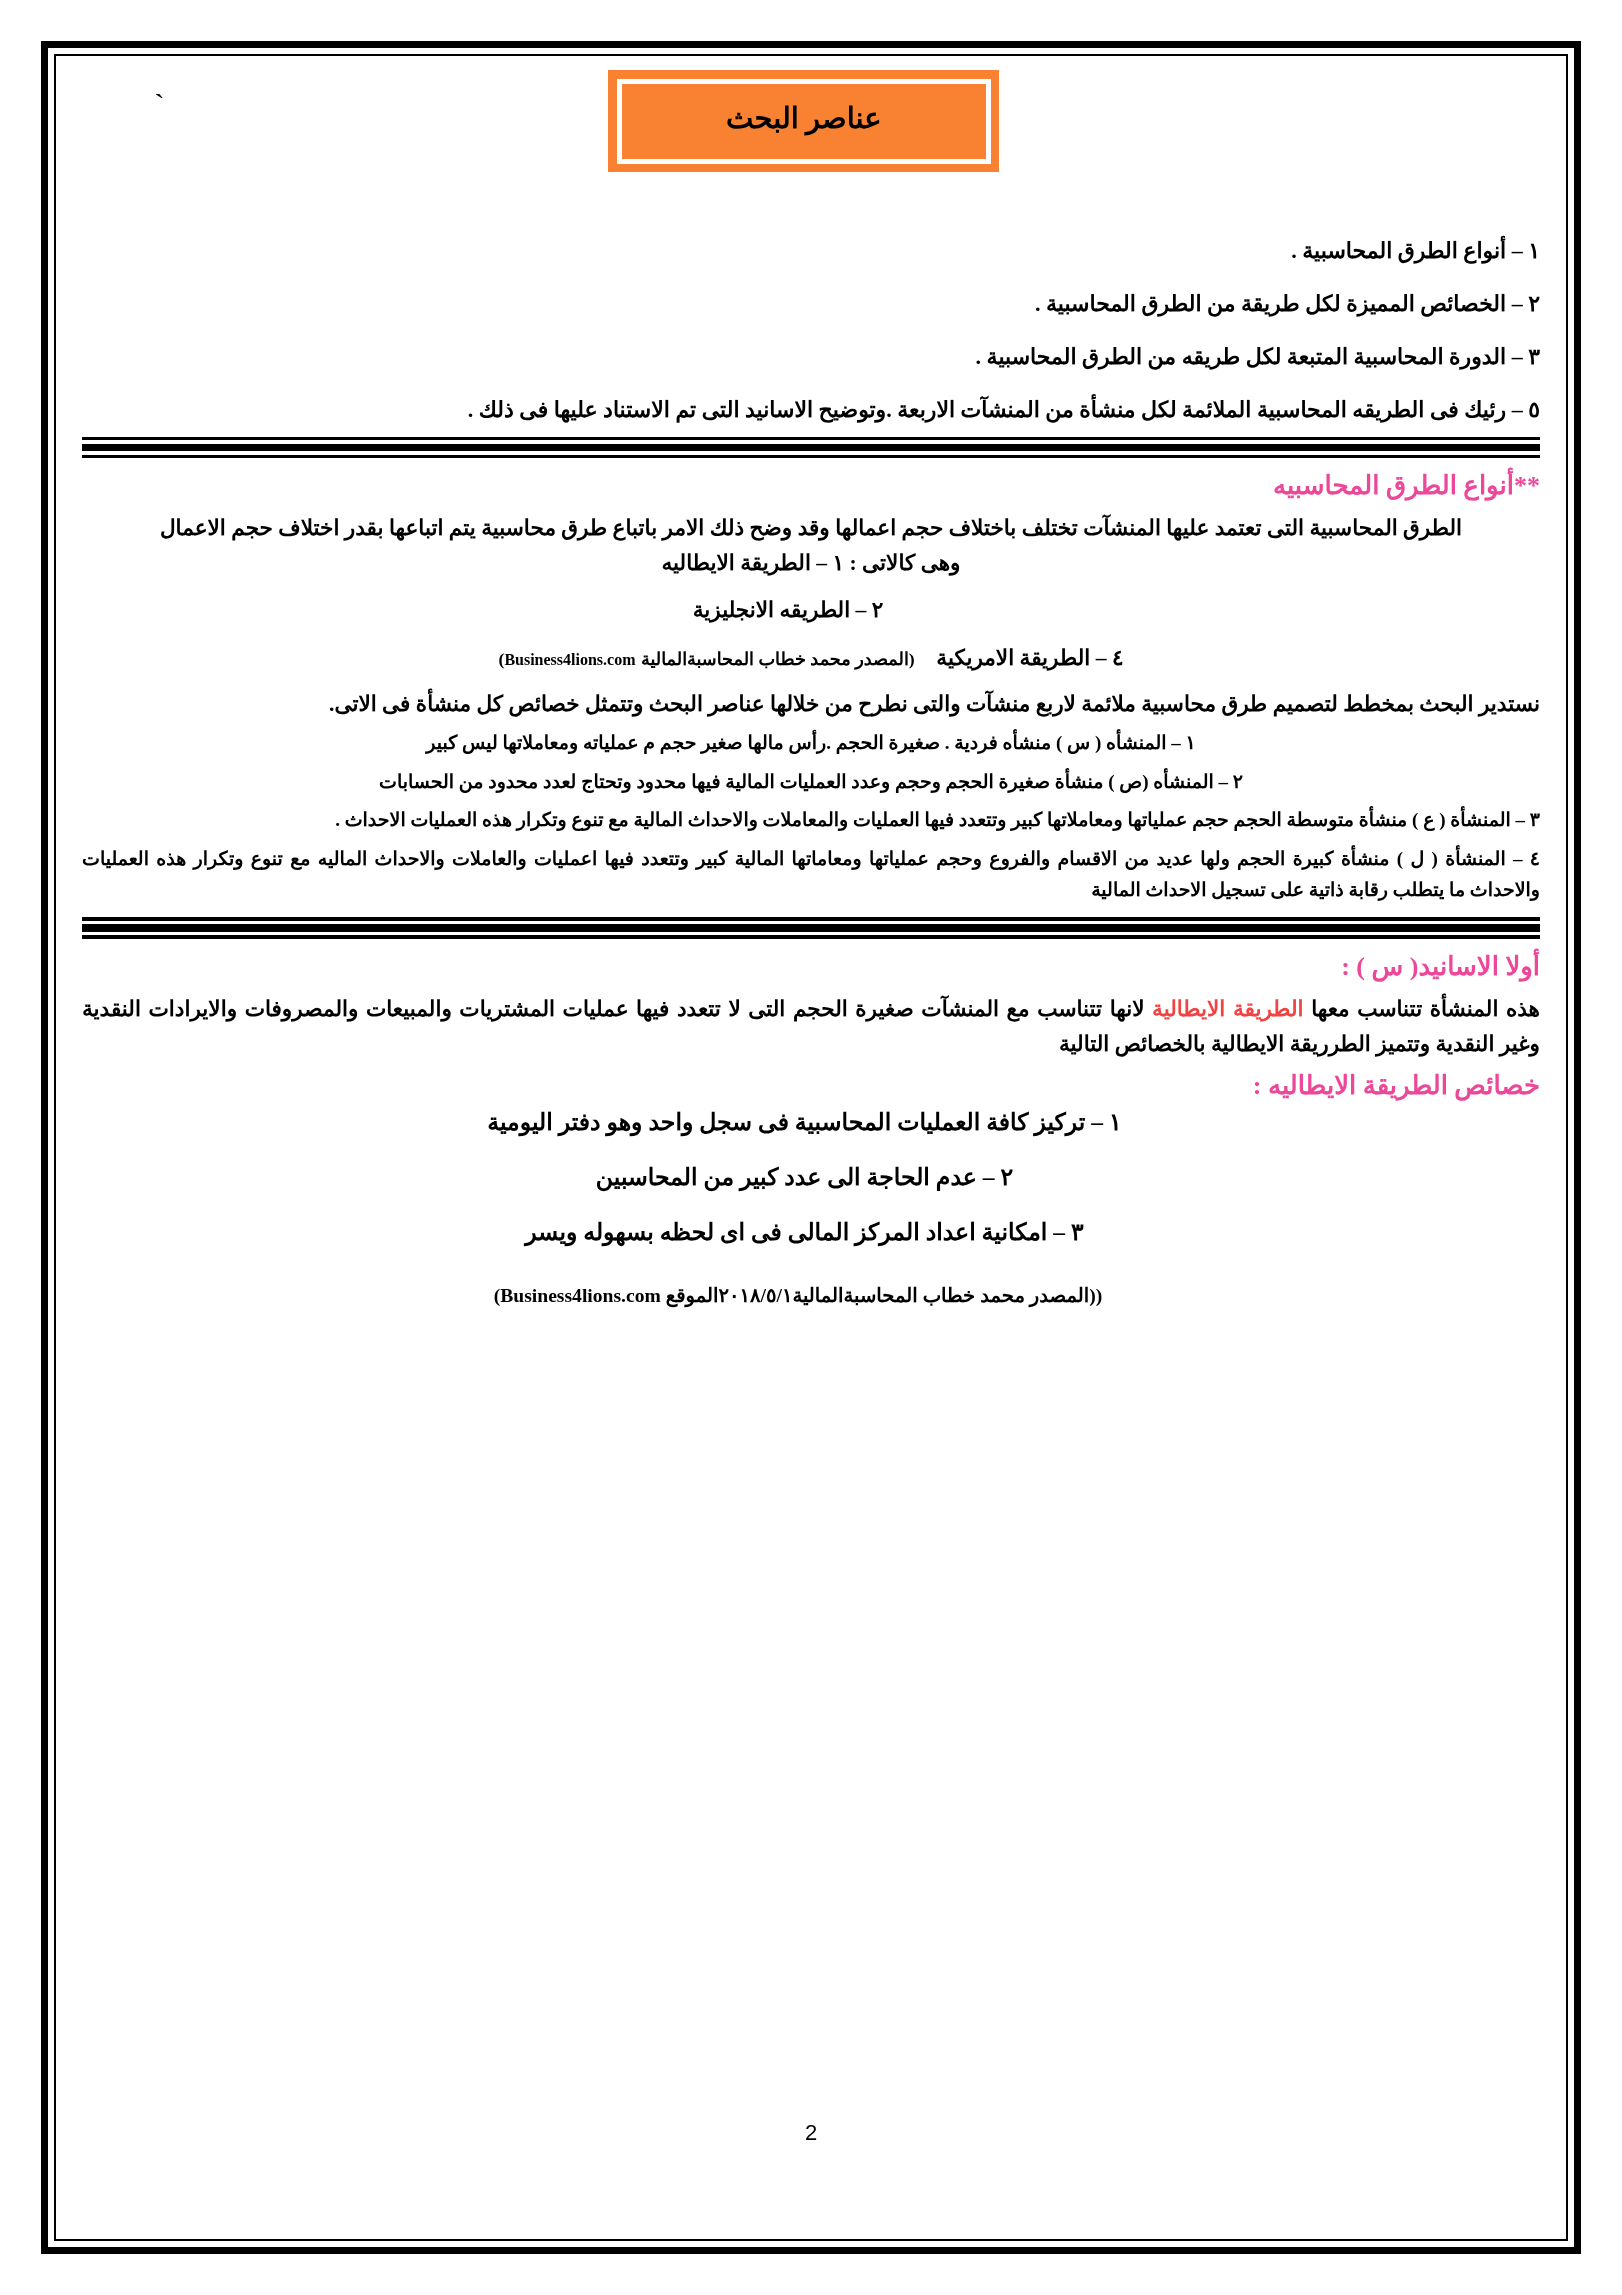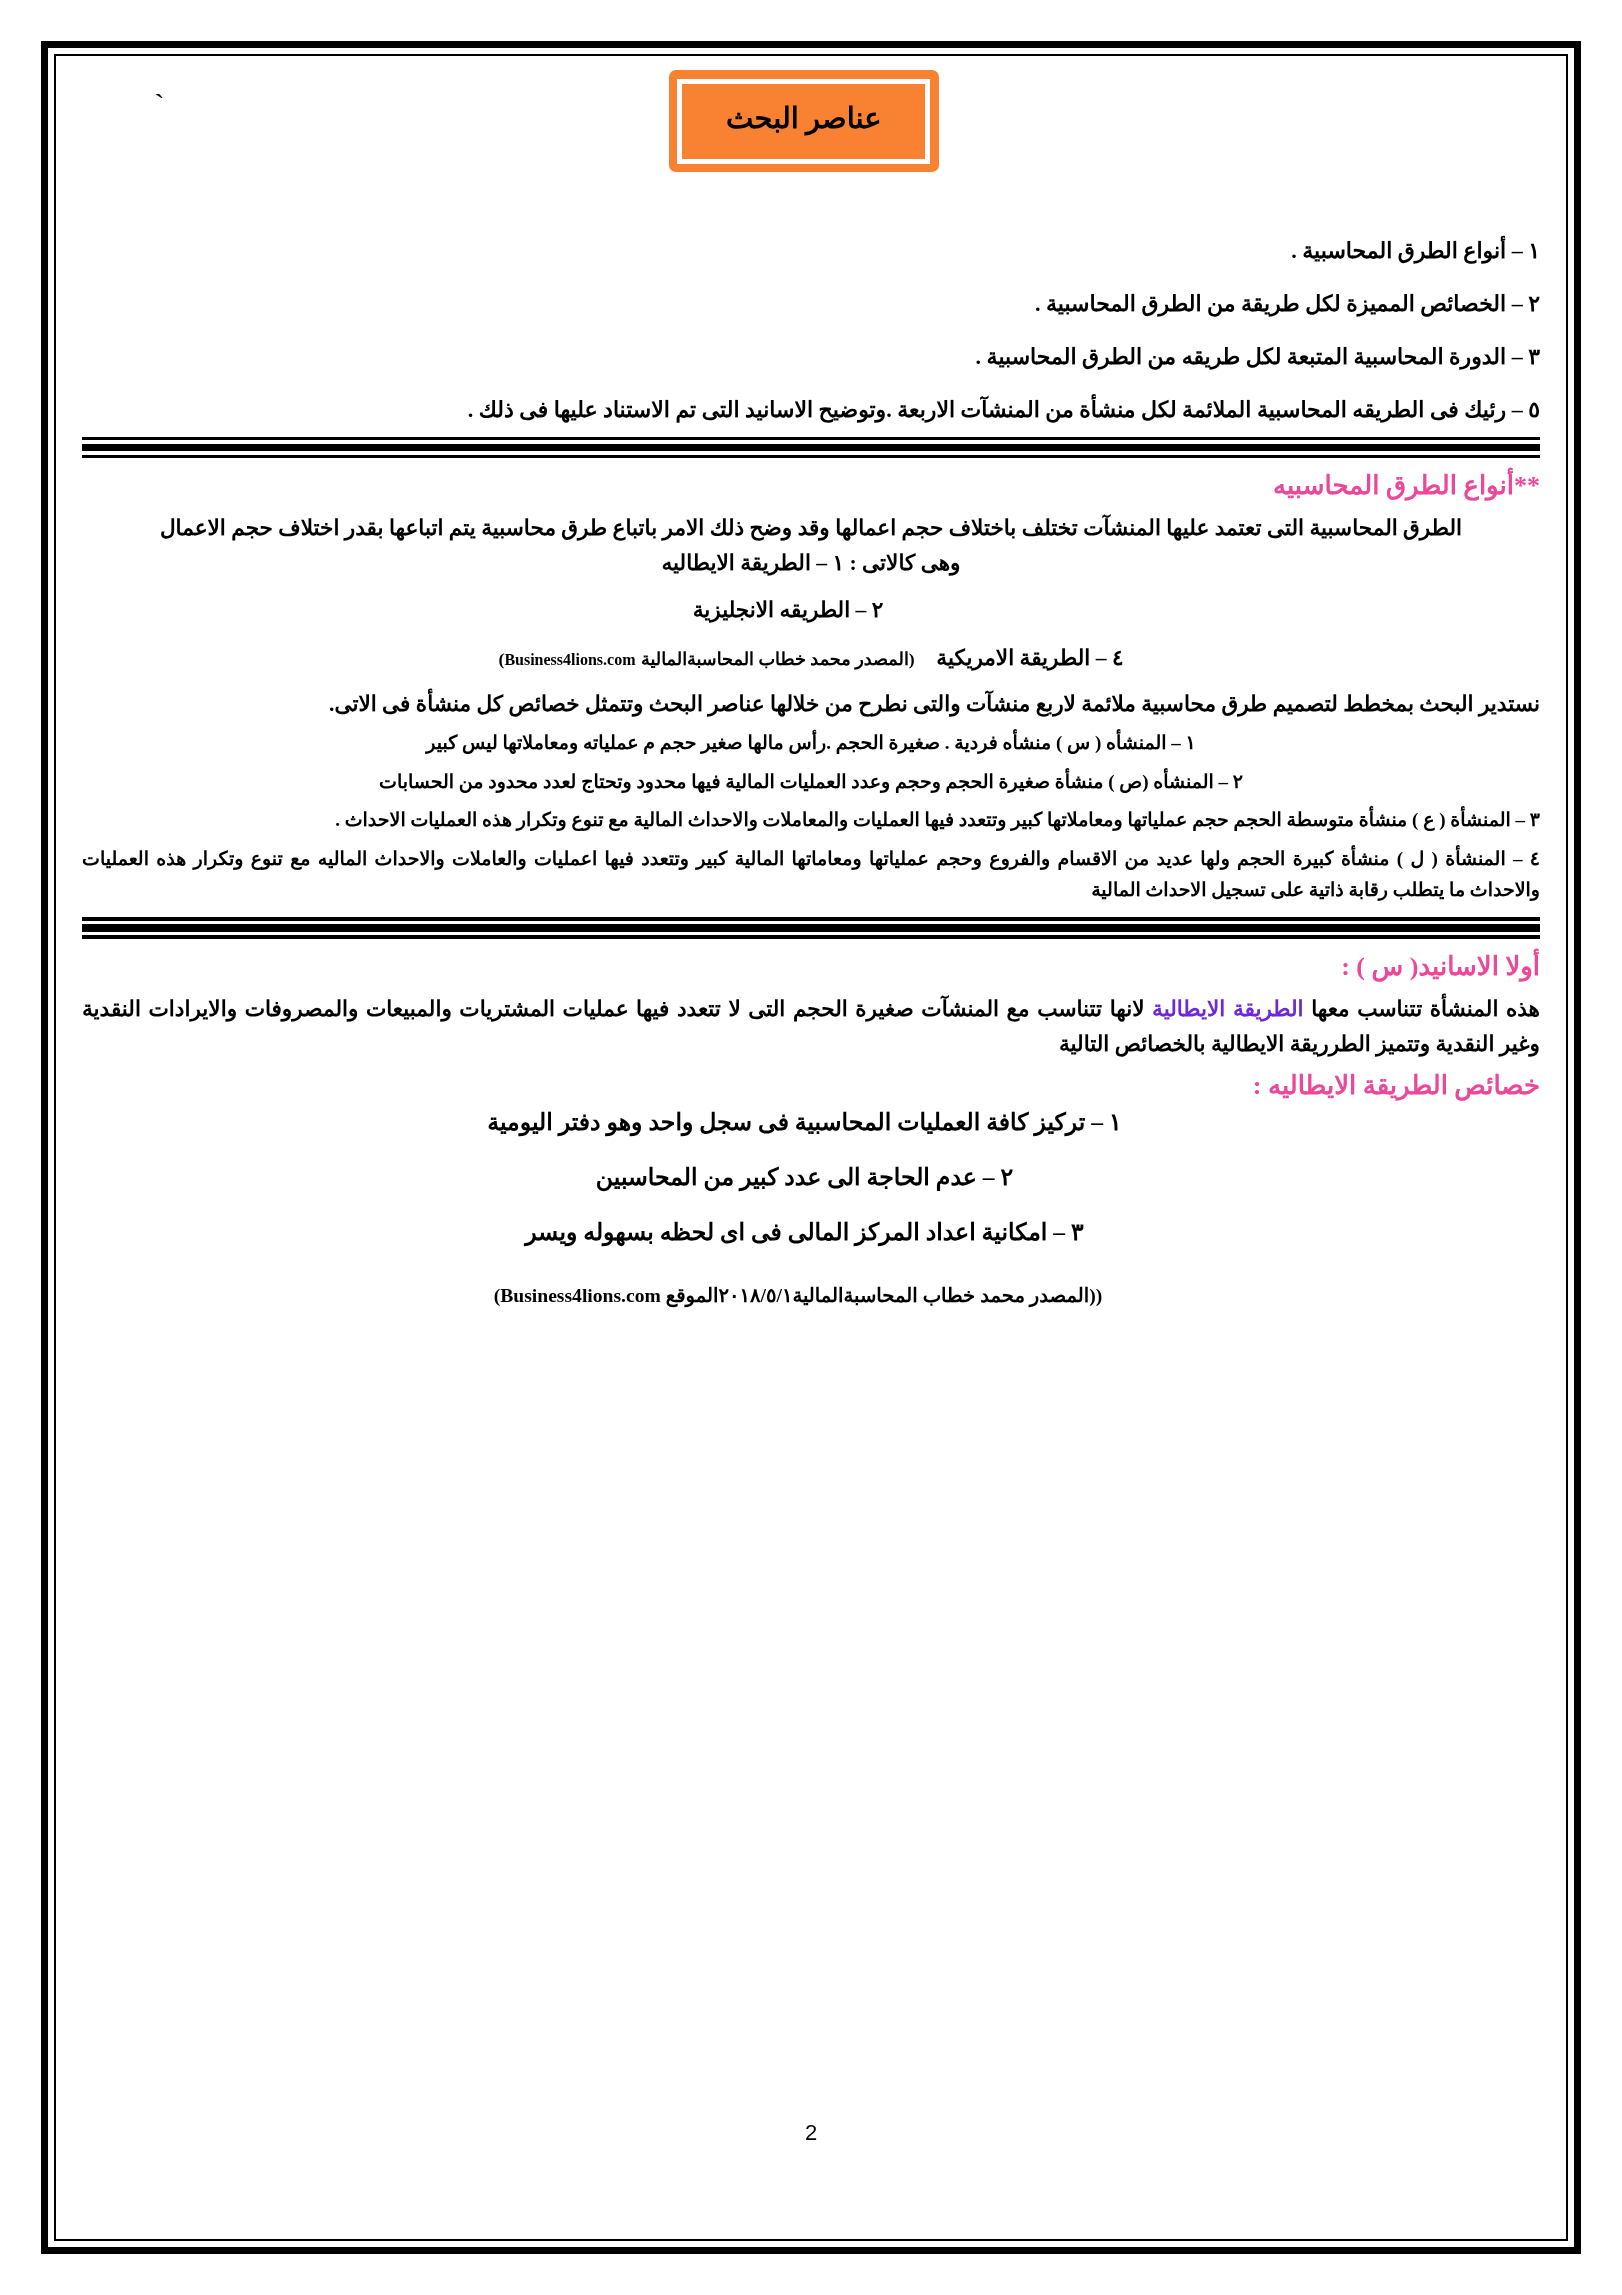--- a/index.html
+++ b/index.html
@@ -61,23 +61,22 @@
   
   .title-wrap {
     text-align: center;
     padding-top: 5.2px;
   }
   .title-box {
     display: inline-block;
     background: #F98232;
     padding: 8.5px;
     box-sizing: border-box;
-    width: 270px;
+    width: 391px;
     margin-right: 14.4px;
-    border-radius: 7px;
   }
   .title-box-inner {
     border: 5.2px solid #ffffff;
     padding: 19.6px 6.5px 23.6px;
     box-sizing: border-box;
   }
   .title-text {
     font-family: "Liberation Serif", "DejaVu Serif", serif;
     font-weight: bold;
     font-size: 29px;
@@ -132,21 +131,21 @@
     font-family: "Liberation Serif", "DejaVu Serif", serif;
     font-weight: bold;
     font-size: 21.6px;
     line-height: 1.62;
     direction: rtl;
     text-align: justify;
     text-align-last: right;
     margin: 0 0 6.5px;
   }
   .para.center-last { text-align-last: center; }
-  .para em.red { color: #6d28d9; font-style: normal; }
+  .para em.red { color: #ef4444; font-style: normal; }
 
   .sub-line {
     font-family: "Liberation Serif", "DejaVu Serif", serif;
     font-weight: bold;
     font-size: 21.6px;
     line-height: 1.0;
     direction: rtl;
     margin: 0 0 26px;
     white-space: nowrap;
   }

